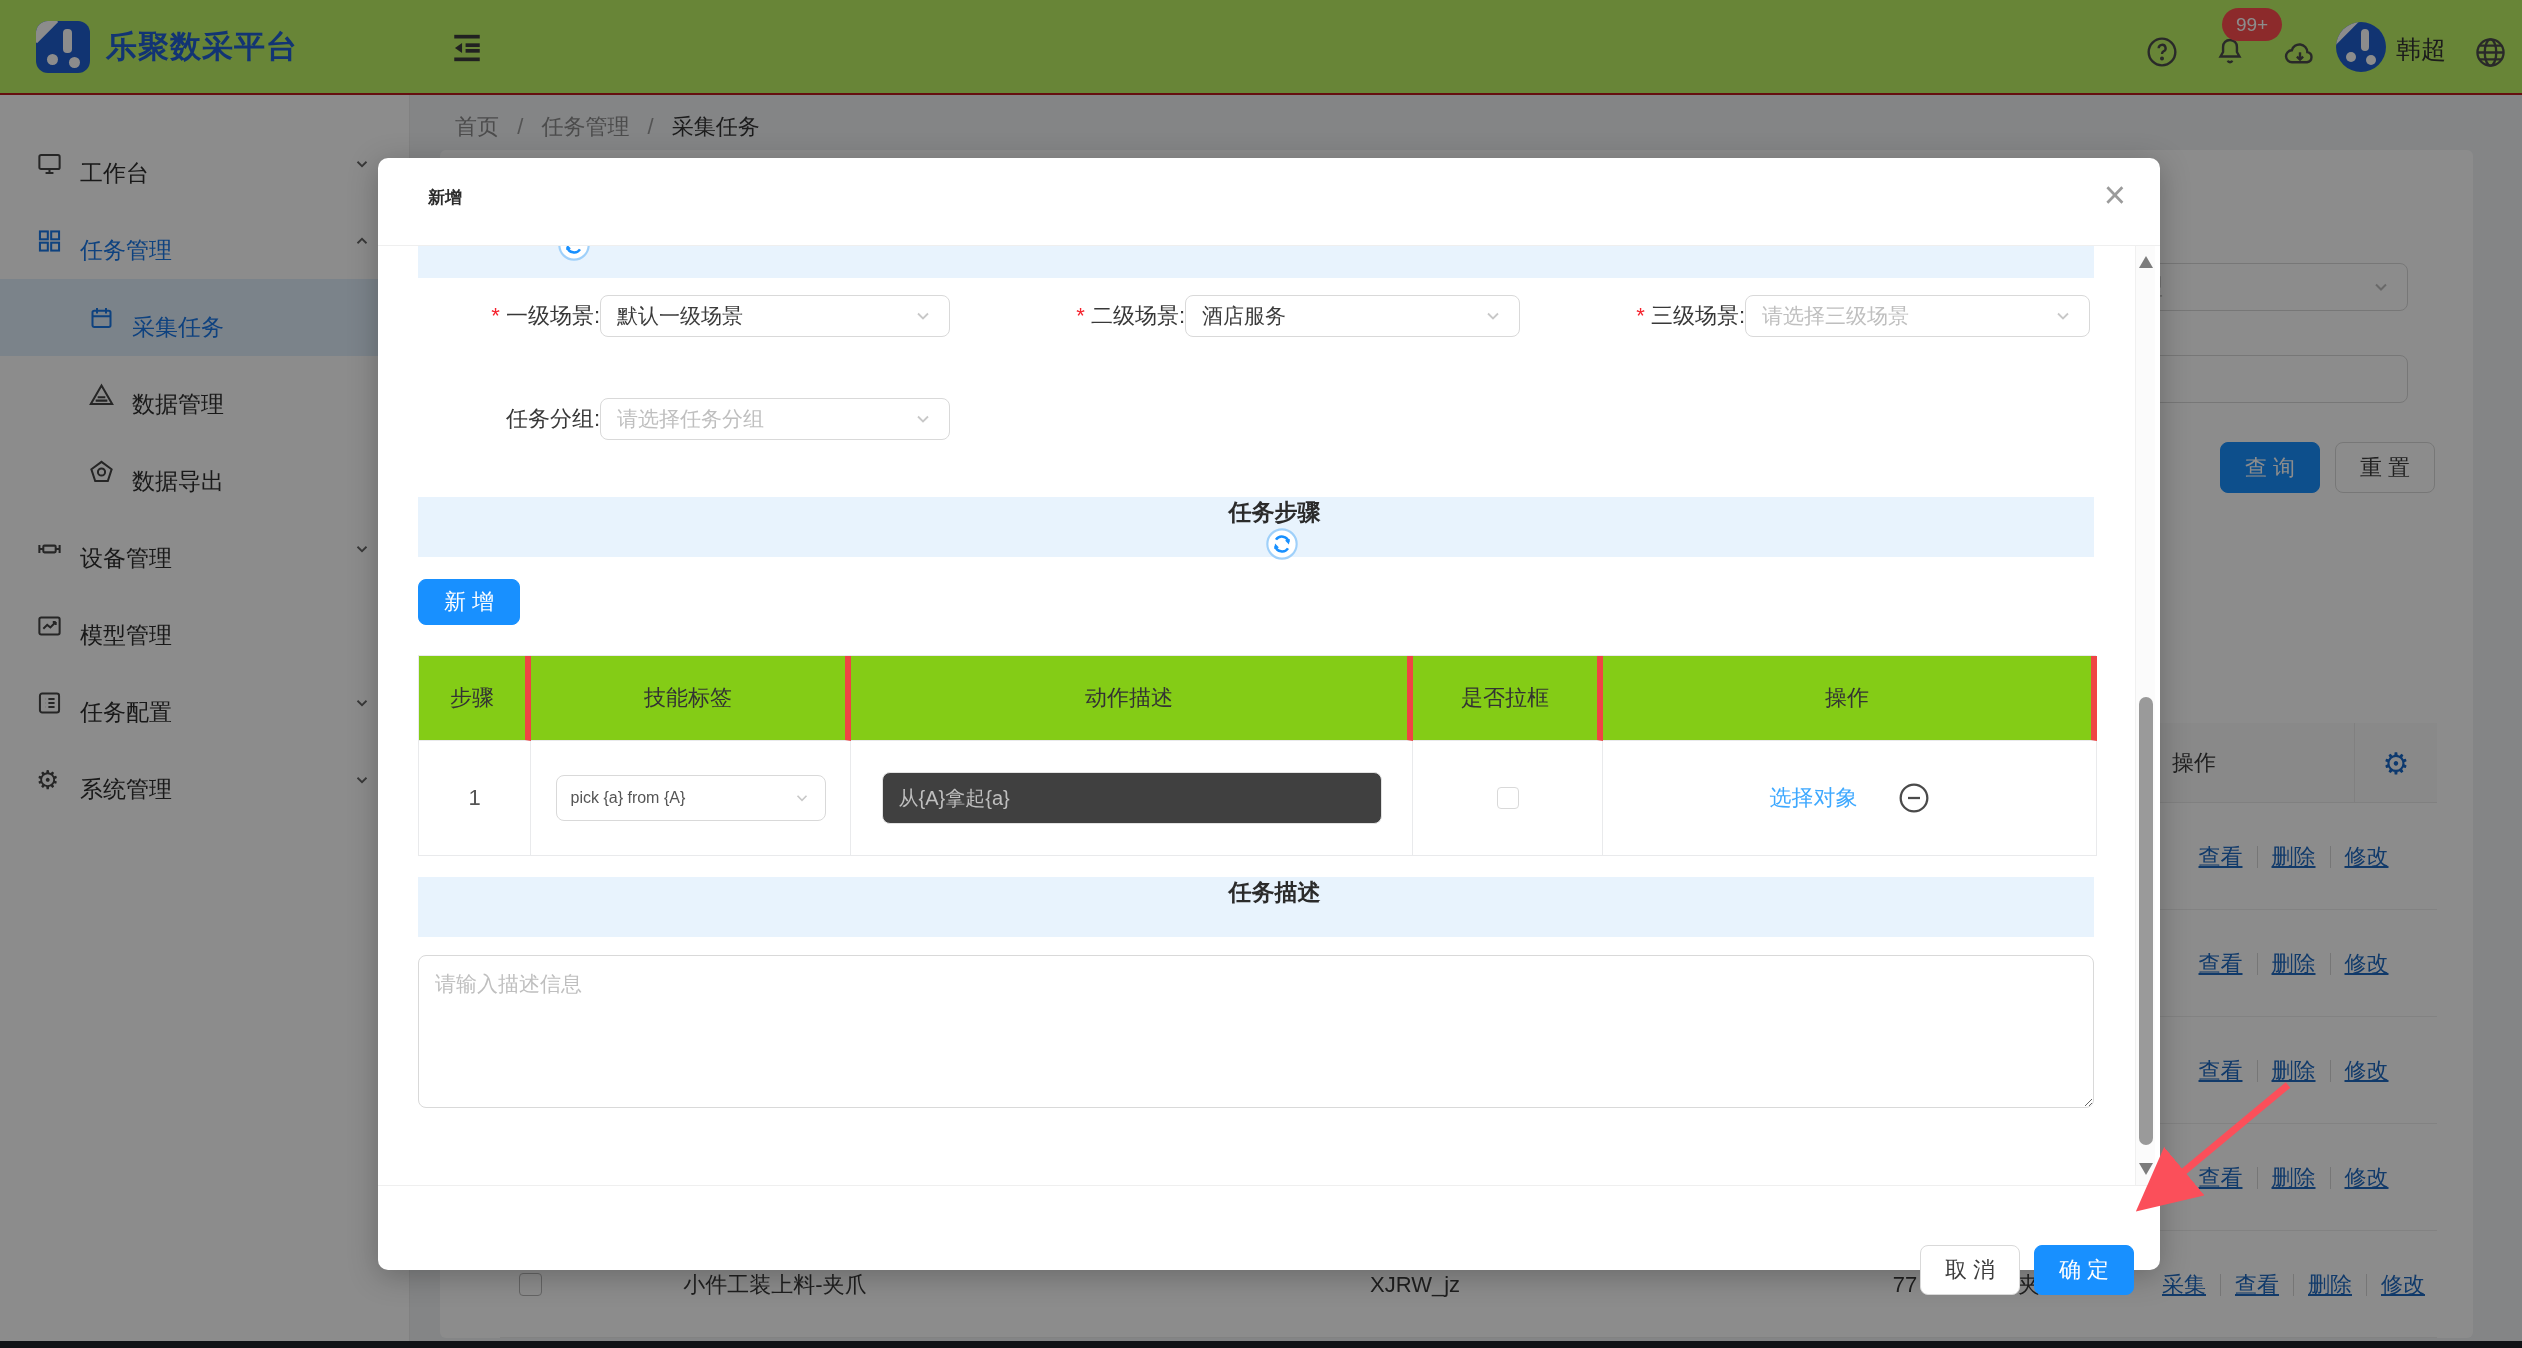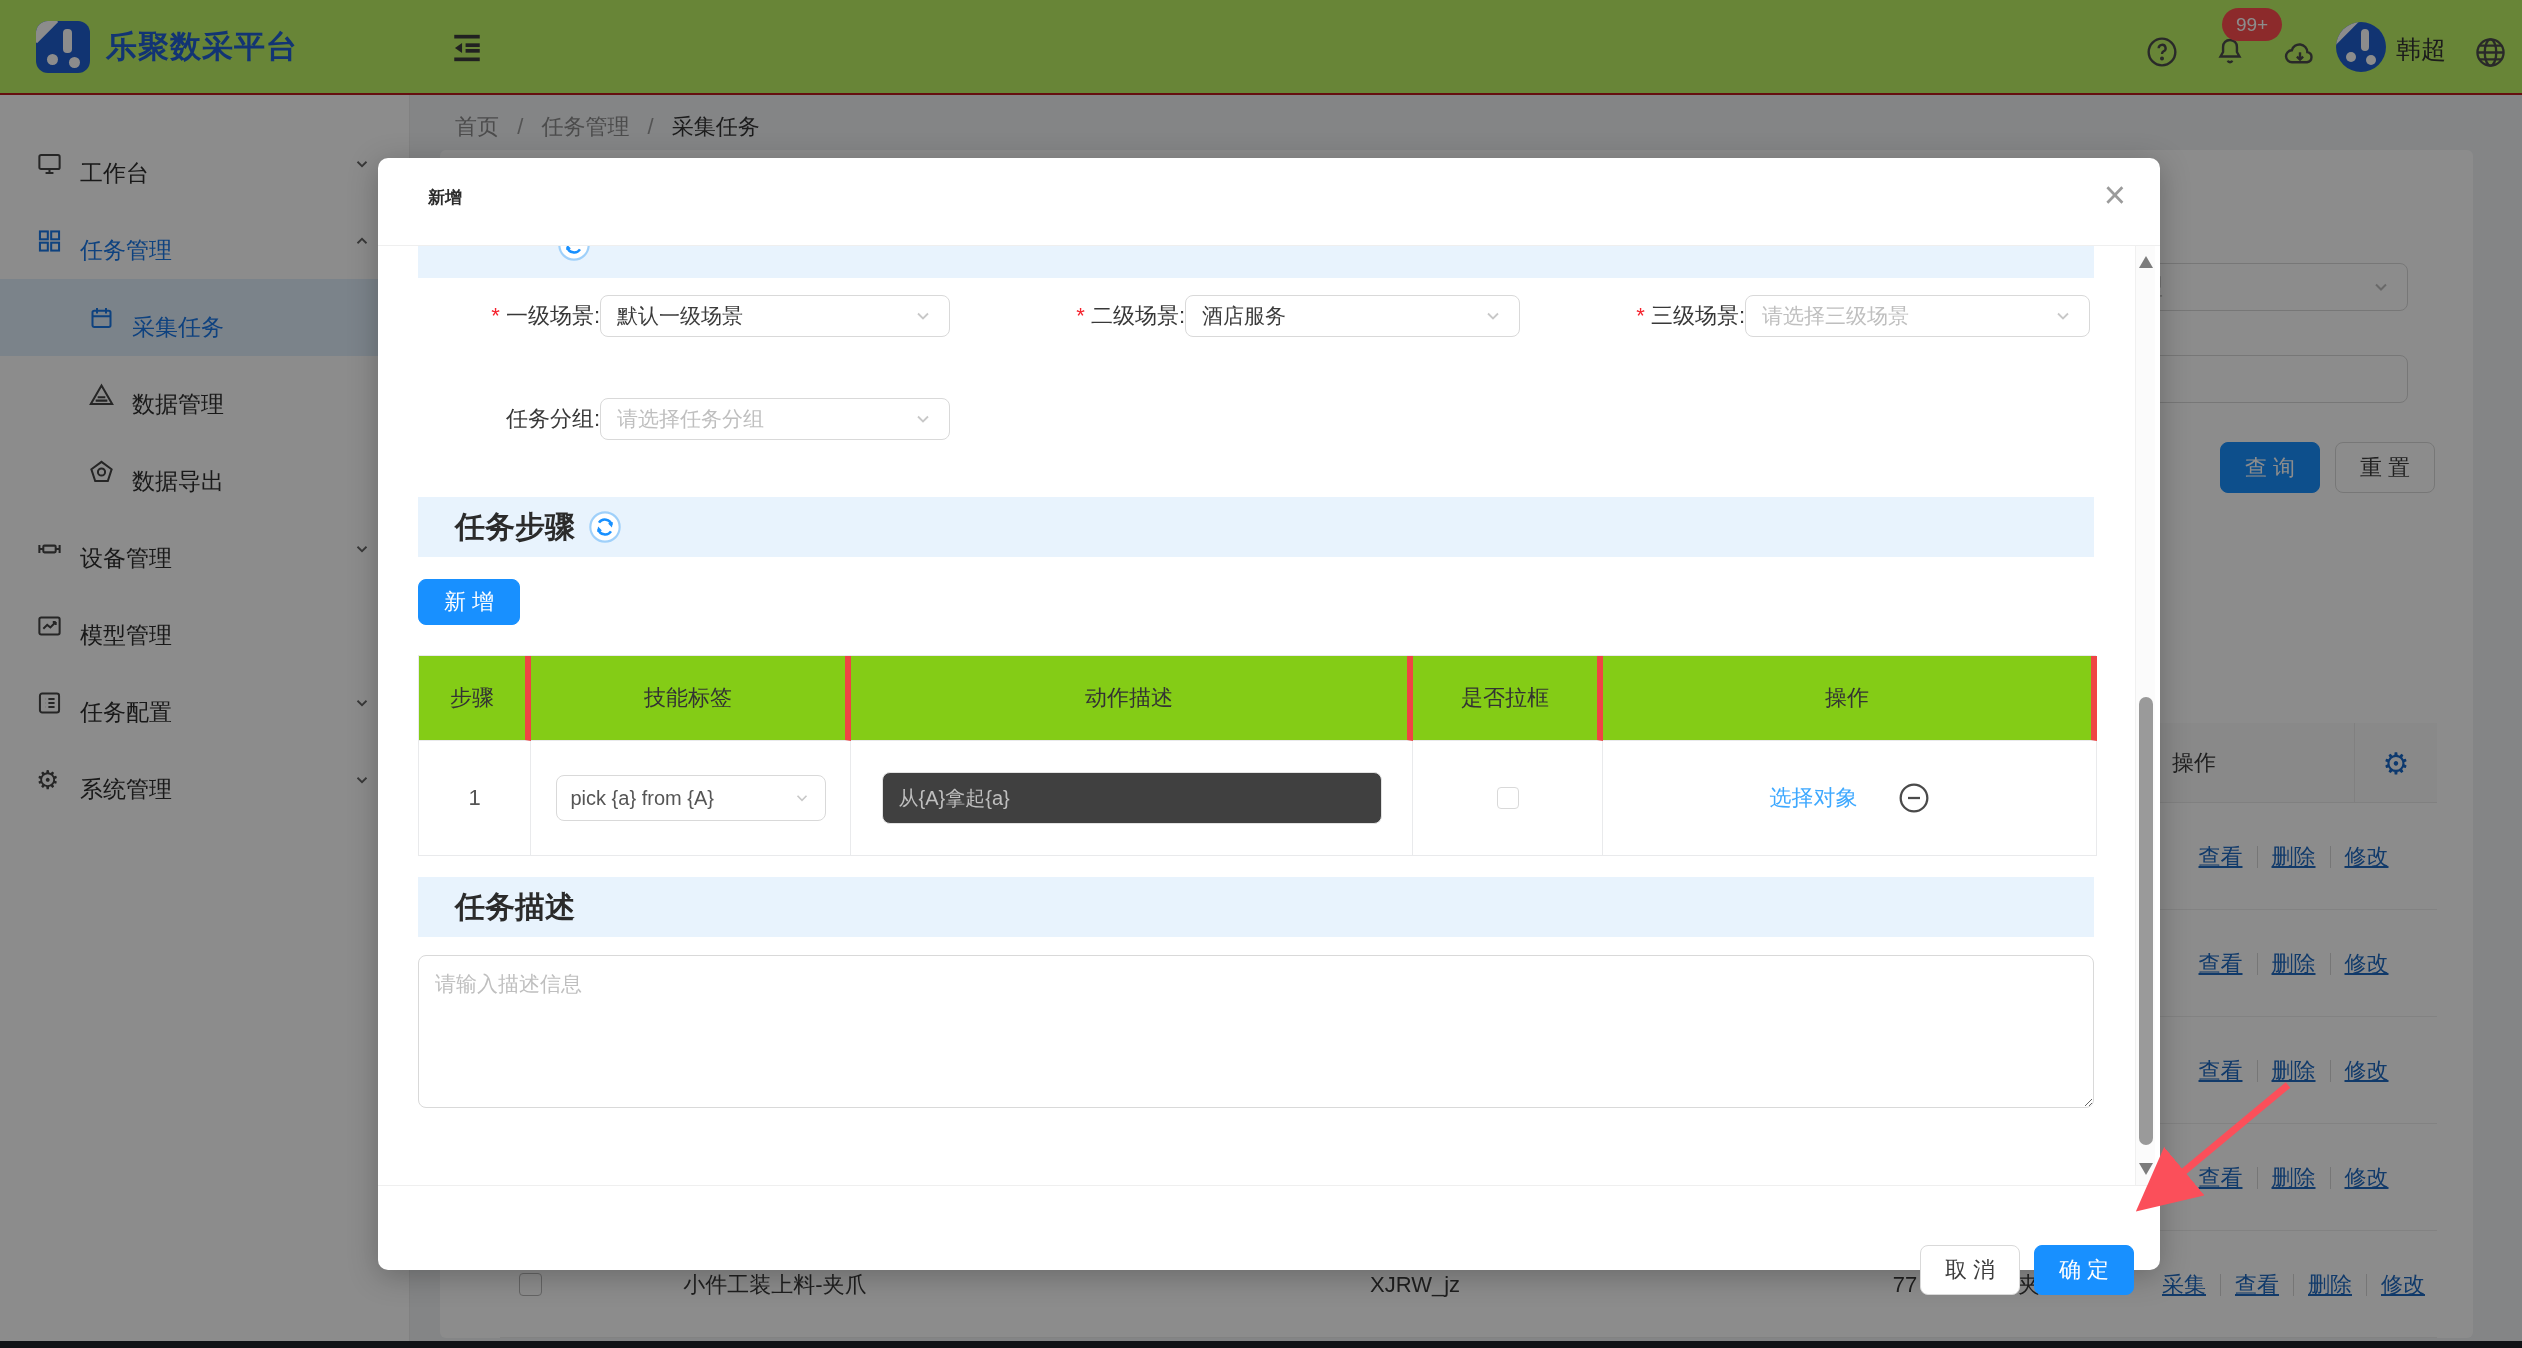--- a/index.html
+++ b/index.html
@@ -55,32 +55,32 @@
   .lnk{color:#1f6ac2;cursor:pointer;text-decoration:underline;}
   .vsep{display:inline-block;width:1px;height:22px;background:#d8d8d8;margin:0 14px;vertical-align:-3px;}
   .cellc{position:absolute;top:0;height:107px;display:flex;align-items:center;justify-content:center;}
   .bgchk{width:23px;height:23px;border:1px solid #b9b9b9;border-radius:4px;background:#fff;}
   
   .mask{position:absolute;left:0;top:0;width:2522px;height:1348px;background:rgba(0,0,0,0.45);z-index:5;}
   .modal{position:absolute;left:378px;top:158px;width:1782px;height:1112px;background:#fff;border-radius:10px;z-index:10;box-shadow:0 6px 30px rgba(0,0,0,.25);}
   .m-title{position:absolute;left:50px;top:28px;font-size:17px;font-weight:600;color:#2b2b2b;}
   .m-close{position:absolute;right:34px;top:18px;font-size:38px;color:#9b9b9b;line-height:1;cursor:pointer;font-weight:300;}
   .m-hline{position:absolute;left:0;top:87px;width:100%;border-top:1px solid #efefef;}
-  .band{position:absolute;left:40px;width:1676px;height:60px;background:#e8f3fd;display:flex;align-items:center;padding-left:37px;font-size:30px;font-weight:bold;color:#2b2b2b;}
+  .band{position:absolute;left:40px;width:1676px;height:60px;background:#e8f3fd;display:flex;align-items:center;padding-left:37px;font-size:23px;font-weight:bold;color:#2b2b2b;flex-direction:column;}
   .band-clip{position:absolute;left:40px;top:88px;width:1676px;height:32px;background:#e8f3fd;overflow:hidden;}
   .flabel{position:absolute;font-size:22px;color:#383838;text-align:right;height:42px;line-height:42px;}
   .flabel .req{color:#f5222d;margin-right:6px;}
   .sel{position:absolute;height:42px;border:1px solid #d9d9d9;border-radius:8px;background:#fff;display:flex;align-items:center;padding:0 16px;font-size:21px;color:#3c3c3c;}
   .sel .tx{flex:1;overflow:hidden;white-space:nowrap;}
   .sel .ph{color:#bfbfbf;}
   .sel .car{color:#bfbfbf;}
   .steps-table{position:absolute;left:40px;top:497px;width:1678px;display:grid;grid-template-columns:112px 320px 562px 190px 494px;border-top:1px solid #e9eaec;border-left:1px solid #e9eaec;font-size:22px;}
   .steps-table .hc{height:85px;background:#84cc16;display:flex;align-items:center;justify-content:center;border-right:6px solid #ef4444;border-bottom:1px solid #e9eaec;color:#333;}
   .steps-table .bc{height:115px;display:flex;align-items:center;justify-content:center;border-right:1px solid #e9eaec;border-bottom:1px solid #e9eaec;color:#555;}
-  .mini-sel{width:270px;height:46px;border:1px solid #d9d9d9;border-radius:8px;display:flex;align-items:center;padding:8px 14px;font-size:20px;color:#555;background:#fff;}
+  .mini-sel{width:270px;height:46px;border:1px solid #d9d9d9;border-radius:8px;display:flex;align-items:center;padding:8px 14px;font-size:16px;color:#555;background:#fff;}
   .dis-input{width:500px;height:52px;border:1px solid #e2e2e2;border-radius:8px;background:#404040;color:#bfbfbf;font-size:20px;display:flex;align-items:center;padding:0 16px;}
   .chk{width:22px;height:22px;border:1px solid #d9d9d9;border-radius:4px;background:#fff;}
   .m-textarea{position:absolute;left:40px;top:797px;width:1676px;height:153px;border:1px solid #d9d9d9;border-radius:8px;padding:14px 16px;font-size:21px;color:#333;resize:vertical;outline:none;}
   .m-textarea::placeholder{color:#bfbfbf;}
   .m-fline{position:absolute;left:0;top:1027px;width:100%;border-top:1px solid #efefef;}
   .mbtn{position:absolute;top:1049px;width:100px;height:50px;border-radius:8px;font-size:22px;display:flex;align-items:center;justify-content:center;cursor:pointer;margin-top:38px;}
   .mbtn.cancel{left:1542px;background:#fff;border:1px solid #d9d9d9;color:#3c3c3c;}
   .mbtn.ok{left:1656px;background:#1890ff;border:1px solid #1890ff;color:#fff;}
   
   .sbar{position:absolute;left:1757px;top:88px;width:20px;height:939px;background:#fbfbfb;border-left:1px solid #f0f0f0;}

